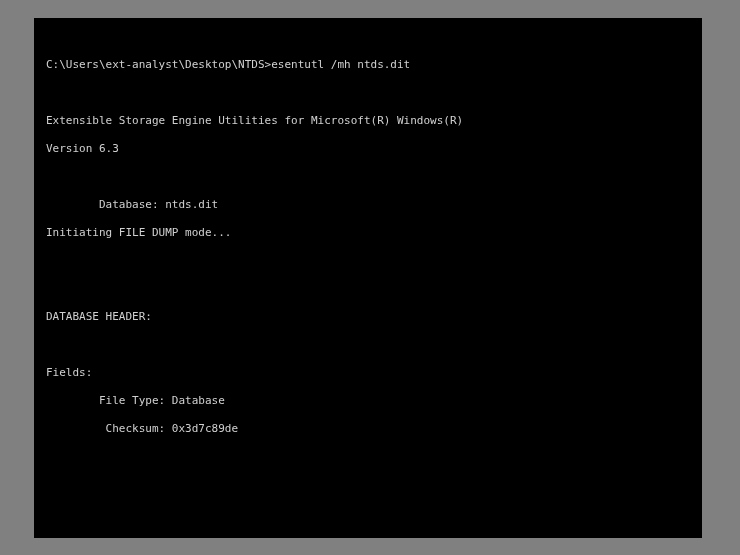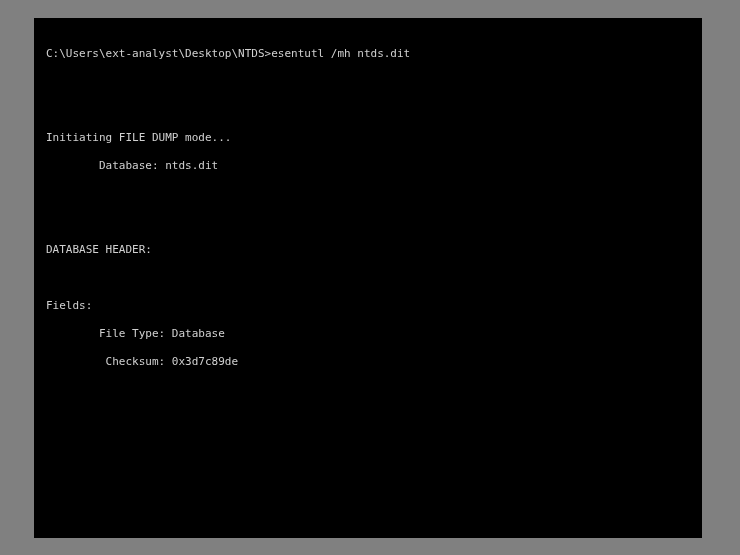--- a/index.html
+++ b/index.html
@@ -14,42 +14,44 @@
     position: absolute;
     left: 34px;
     top: 18px;
     width: 668px;
     height: 520px;
     background: #000;
     color: #d0d0d0;
     font-family: "Lucida Console", "Consolas", monospace;
     font-size: 11px;
     line-height: 14px;
-    padding: 15px 12px;
+    padding: 26px 12px;
     box-sizing: border-box;
     overflow: hidden;
     white-space: pre;
   }
   .line {
     height: 14px;
     position: relative;
   }
   .blank {
     height: 14px;
   }
 </style>
 </head>
 <body>
 
 <div class="terminal">
 <div class="line"><span>C:\Users\ext-analyst\Desktop\NTDS&gt;esentutl /mh ntds.dit</span></div>
 <div class="blank"></div>
+<div class="line">Extensible Storage Engine Utilities for Microsoft(R) Windows(R)</div>
+<div class="line">Version 6.3</div>
 <div class="blank"></div>
+<div class="line">        Database: ntds.dit</div>
 <div class="line">Initiating FILE DUMP mode...</div>
-<div class="line">        Database: ntds.dit</div>
 <div class="blank"></div>
 <div class="blank"></div>
 <div class="line">DATABASE HEADER:</div>
 <div class="blank"></div>
 <div class="line">Fields:</div>
 <div class="line">        File Type: Database</div>
 <div class="line">         Checksum: 0x3d7c89de</div>
 
 
 

